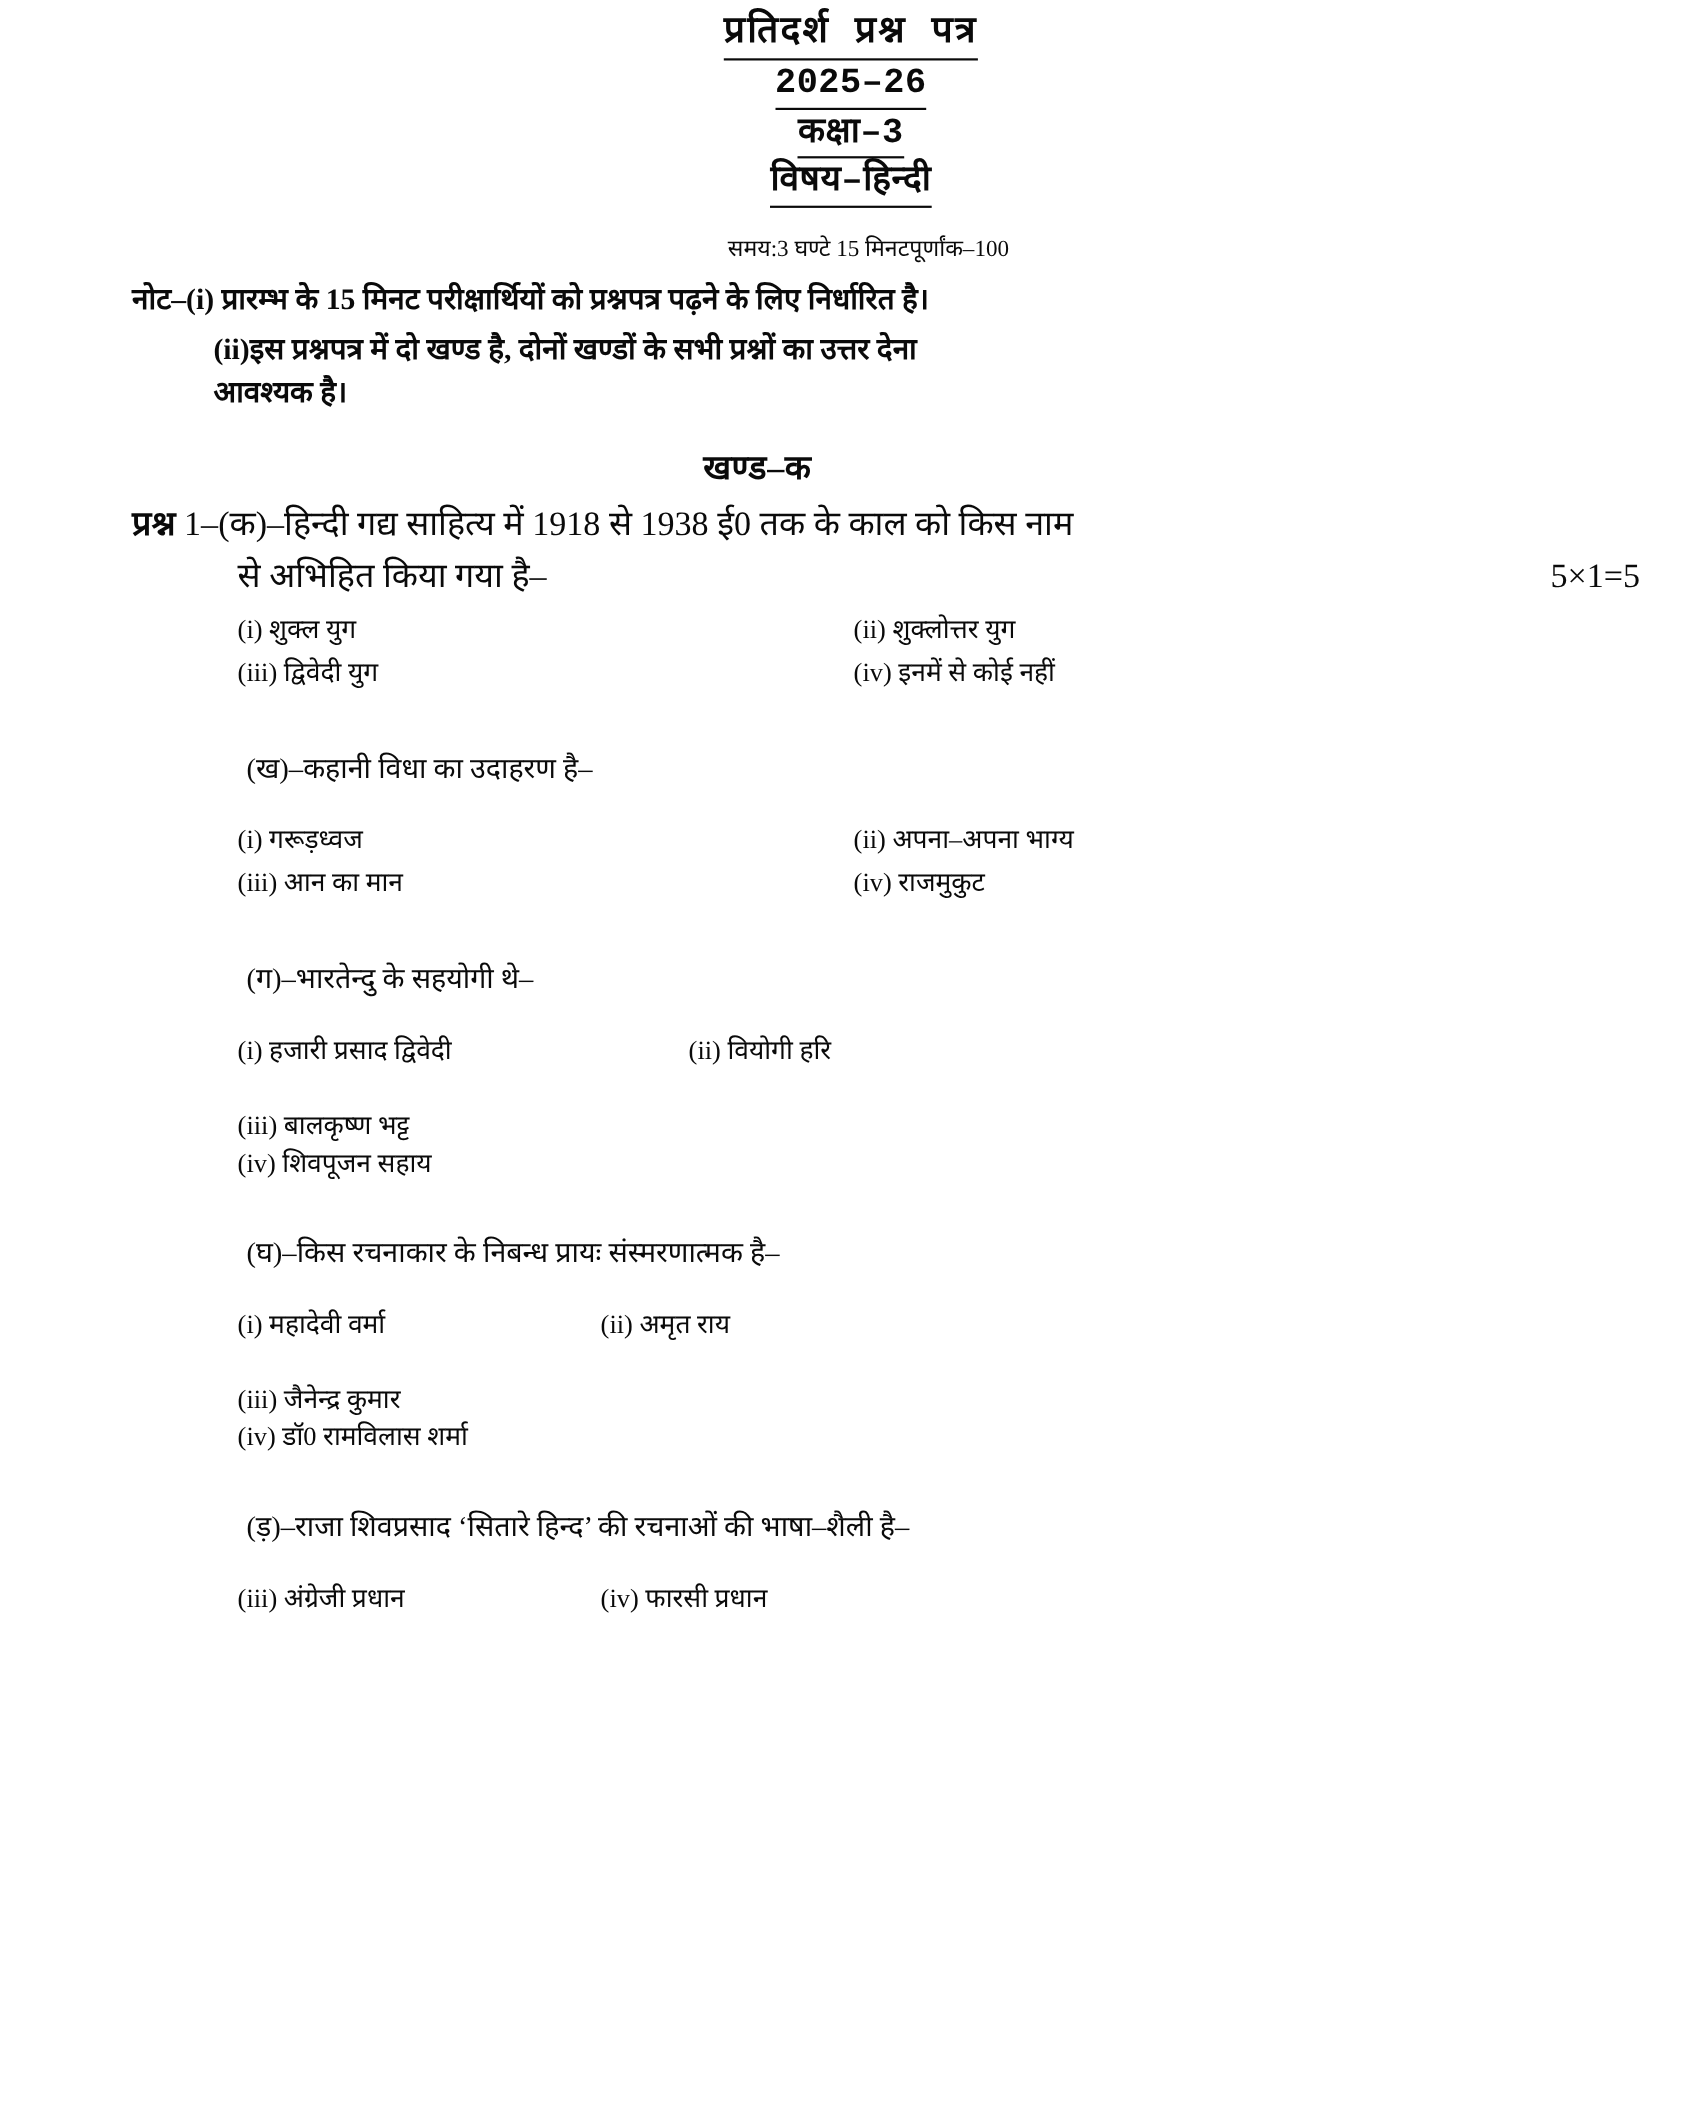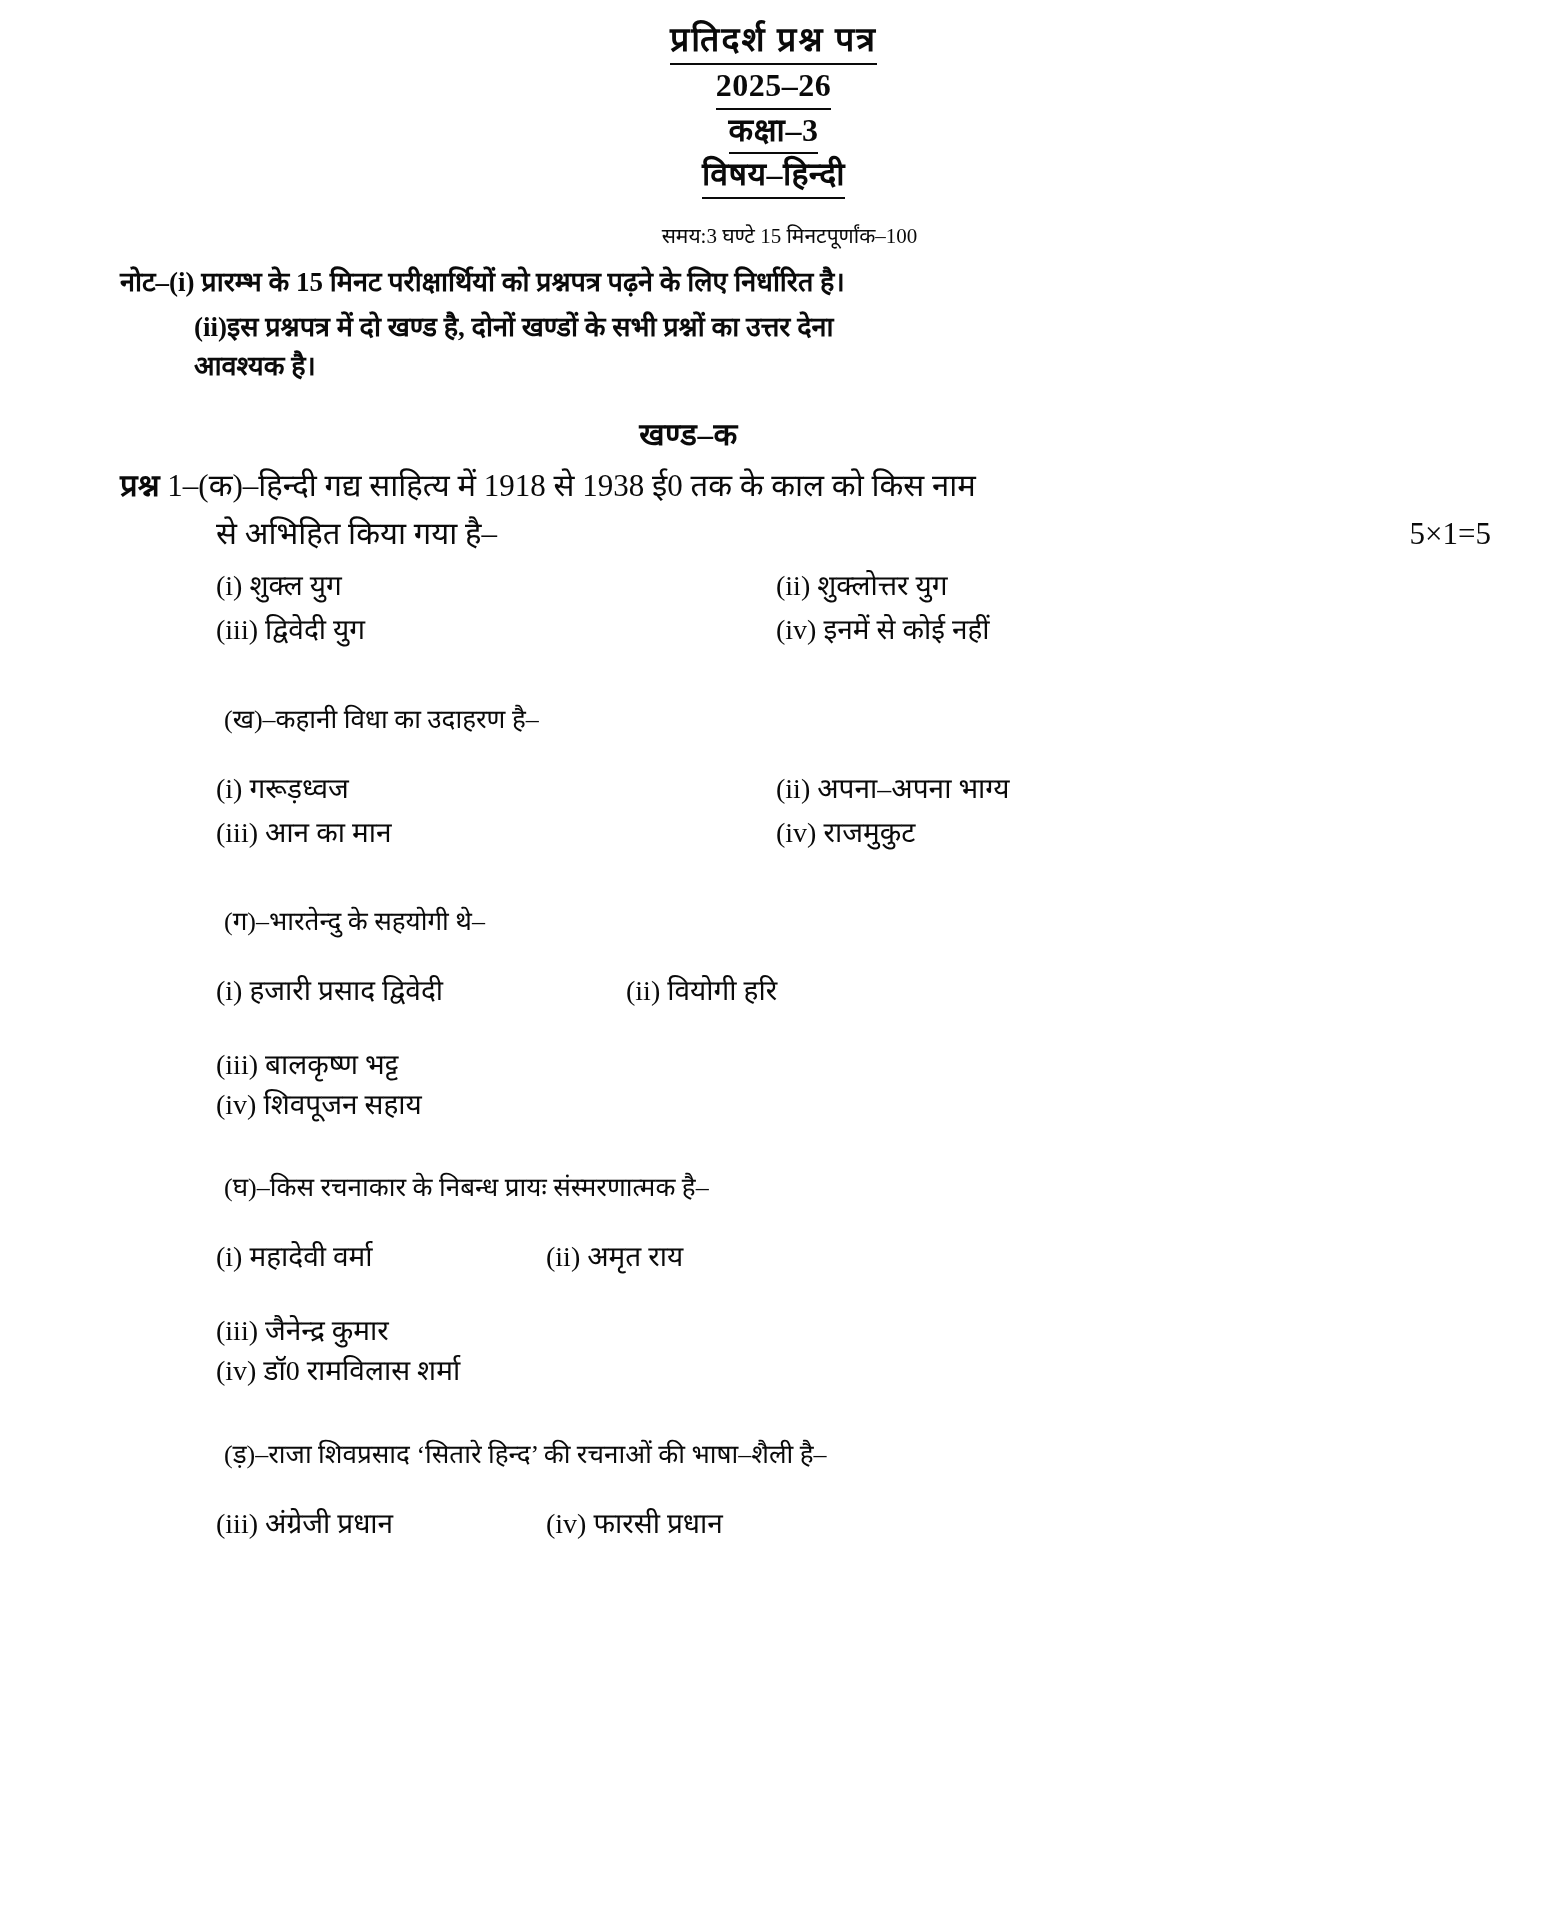--- a/index.html
+++ b/index.html
@@ -19,21 +19,22 @@
     width: 1547px;
     height: 1914px;
     padding: 0;
     box-sizing: border-box;
     position: relative;
   }
 
   
   .heading {
     text-align: center;
-    padding-top: 18px;
+    padding-top: 8px;
+    font-family: Liberation Mono, monospace;
   }
   .heading .line {
     display: block;
     line-height: 1.30;
   }
   .heading .u {
     display: inline-block;
     border-bottom: 2.5px solid #0a0a0a;
     padding-bottom: 1px;
     letter-spacing: 0.5px;
@@ -107,21 +108,21 @@
   }
   .q-marks { margin-right: 6px; }
 
   
   .opts {
     margin-left: 96px;
     margin-top: 10px;
   }
   .opt-row {
     display: flex;
-    font-size: 28px;
+    font-size: 24px;
     line-height: 1.42;
   }
   .opt-row + .opt-row { margin-top: 4px; }
   .opt {
     white-space: nowrap;
   }
 
   
   .cols-wide .opt:first-child { width: 560px; }
   .cols-mid  .opt:first-child { width: 410px; }

